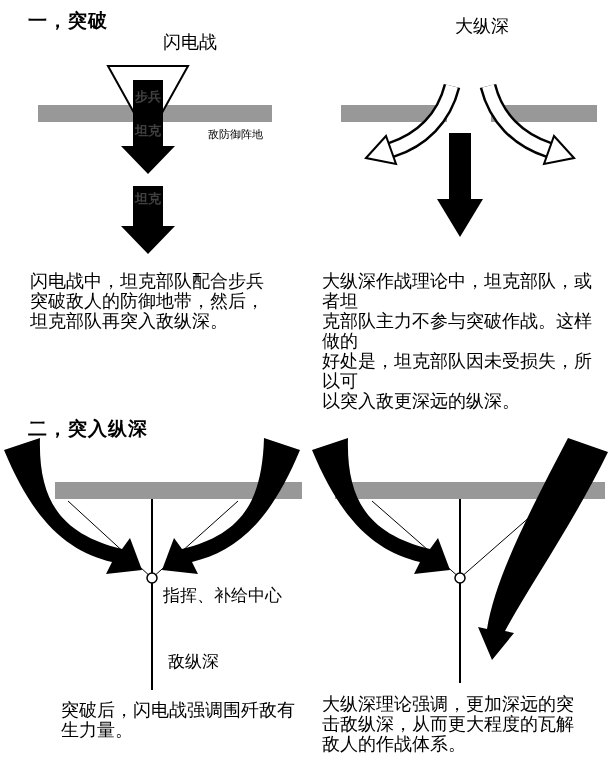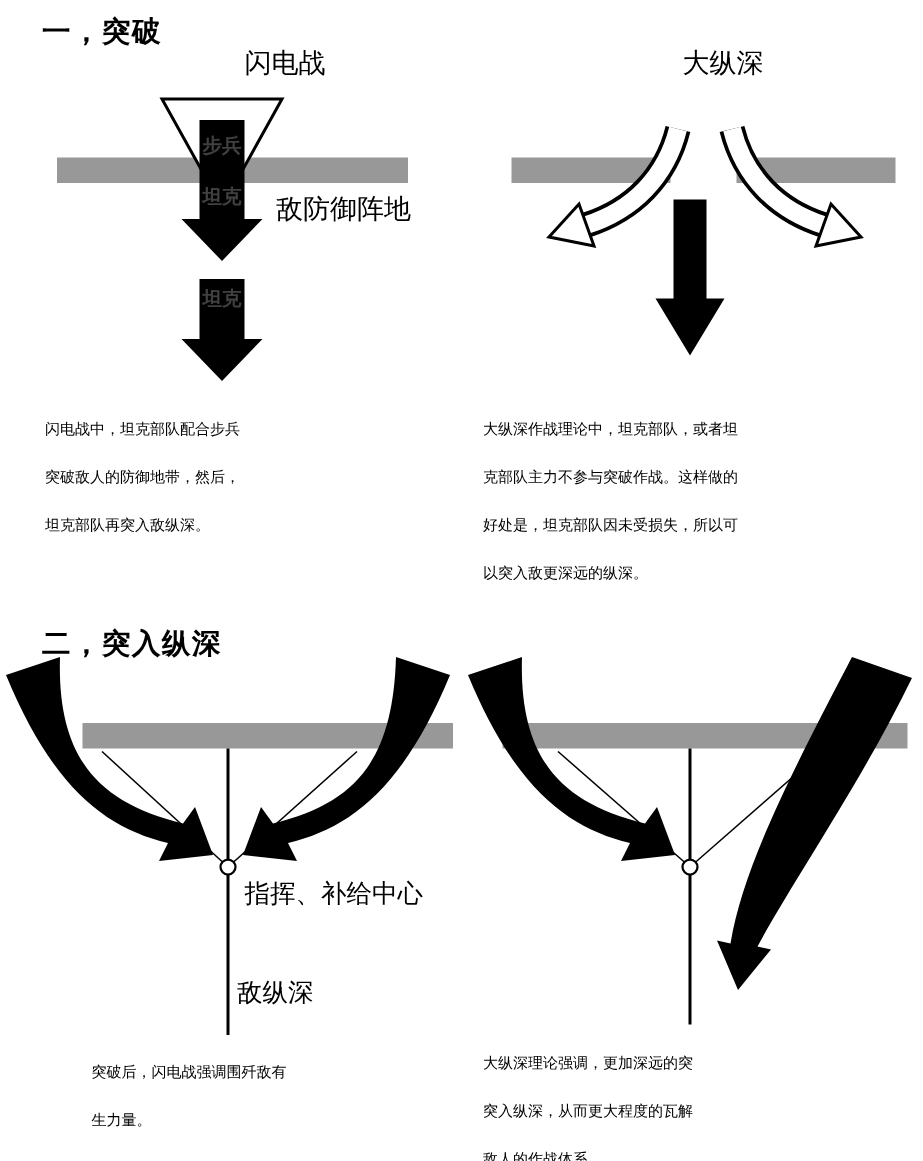--- a/index.html
+++ b/index.html
@@ -5,21 +5,21 @@
   * { margin:0; padding:0; box-sizing:border-box; }
   html,body { background:#ffffff; }
   .page {
     position:relative; width:615px; height:774px; background:#ffffff;
     font-family:"Liberation Sans","DejaVu Sans",sans-serif; color:#000;
     overflow:hidden;
   }
   .abs { position:absolute; }
   .sec-title { font-size:19px; font-weight:bold; letter-spacing:1px; }
   .heading { font-size:18px; text-align:center; }
-  .para { font-size:10px; line-height:32px; white-space:pre-line; }
+  .para { font-size:18px; line-height:20px; white-space:pre-line; }
   .small-label { font-size:17px; }
   .arrow-label { font-size:13px; color:#404040; text-align:center; font-weight:bold; }
   svg.layer { position:absolute; left:0; top:0; display:block; }
 </style>
 </head>
 <body>
 
 <div class="page">
 
   <svg class="layer" width="615" height="774" viewBox="0 0 615 774">
@@ -65,45 +65,45 @@
     <path d="M312,450 C343,525 378,552 420,562 L414,574 L450,570 L438,538 L430,549 C373,535 346,505 348,438 Z" fill="#000000"></path>
     <path d="M568,438 C525,520 495,580 487,629 L478,627 L492,660 L514,633 L505,631 C530,585 575,520 608,452 Z" fill="#000000"></path>
 
     <circle cx="460" cy="578" r="5" fill="#ffffff" stroke="#000000" stroke-width="1.5"></circle>
   </svg>
 
   <div class="abs sec-title" style="left:28px; top:8px;">一，突破</div>
 
   <div class="abs heading" style="left:150px; top:30px; width:80px;">闪电战</div>
 
-  <div class="abs heading" style="left:442px; top:30px; width:80px;font-family:Liberation Serif, serif;">大纵深</div>
+  <div class="abs heading" style="left:442px; top:14px; width:80px;font-family:Liberation Serif, serif;">大纵深</div>
 
   <div class="abs arrow-label" style="left:123px; top:88px; width:50px;">步兵</div>
 
   <div class="abs arrow-label" style="left:123px; top:122px; width:50px;">坦克</div>
 
   <div class="abs arrow-label" style="left:123px; top:190px; width:50px;">坦克</div>
 
-  <div class="abs small-label" style="left:184px; top:127px; font-size:18px;">敌防御阵地</div>
+  <div class="abs small-label" style="left:208px; top:127px; font-size:11px;">敌防御阵地</div>
 
   <div class="abs para" style="left:30px; top:271px; width:240px;">闪电战中，坦克部队配合步兵
 突破敌人的防御地带，然后，
 坦克部队再突入敌纵深。</div>
 
   <div class="abs para" style="left:322px; top:271px; width:284px;">大纵深作战理论中，坦克部队，或者坦
 克部队主力不参与突破作战。这样做的
 好处是，坦克部队因未受损失，所以可
 以突入敌更深远的纵深。</div>
 
   <div class="abs sec-title" style="left:28px; top:416px;">二，突入纵深</div>
 
   <div class="abs small-label" style="left:163px; top:584px;">指挥、补给中心</div>
 
-  <div class="abs small-label" style="left:158px; top:650px;text-align:right;">敌纵深</div>
+  <div class="abs small-label" style="left:168px; top:650px;text-align:right;">敌纵深</div>
 
   <div class="abs para" style="left:48px; top:700px; width:250px;margin-left:13px;">突破后，闪电战强调围歼敌有
 生力量。</div>
 
   <div class="abs para" style="left:322px; top:694px; width:270px;">大纵深理论强调，更加深远的突
-突入纵深，从而更大程度的瓦解
+击敌纵深，从而更大程度的瓦解
 敌人的作战体系。</div>
 
 </div>
 
 </body></html>

